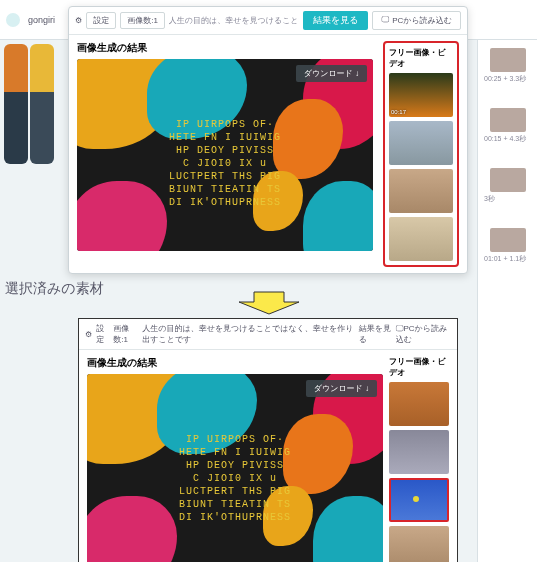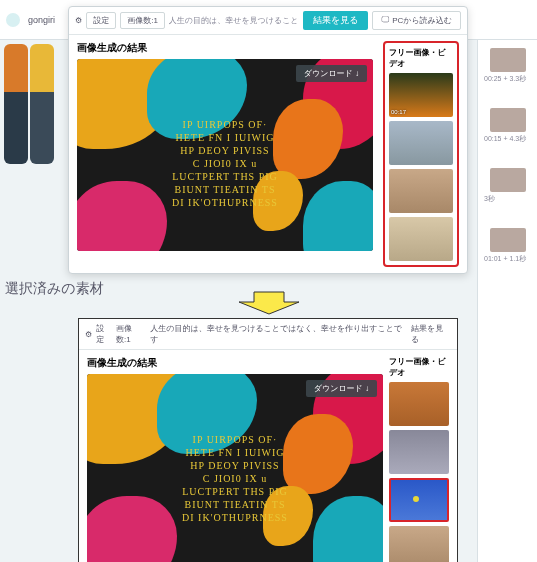--- a/index.html
+++ b/index.html
@@ -27,21 +27,21 @@
 .preview{position:relative;width:296px;height:192px;background:#1a1a1a;border-radius:3px;overflow:hidden}
 .paint{position:absolute;inset:0}
 .sp{position:absolute;border-radius:50% 40% 60% 30%}
 .sp1{background:#e8a51a;width:120px;height:110px;left:-20px;top:-20px}
 .sp2{background:#18a8b8;width:100px;height:90px;left:70px;top:-10px}
 .sp3{background:#d8184a;width:90px;height:100px;right:-20px;top:-10px}
 .sp4{background:#e8751a;width:70px;height:80px;right:30px;top:40px}
 .sp5{background:#d82a6a;width:100px;height:100px;left:-10px;bottom:-30px}
 .sp6{background:#18a8b8;width:80px;height:90px;right:-10px;bottom:-20px}
 .sp7{background:#e8a51a;width:50px;height:60px;right:70px;bottom:20px}
-.ptxt{position:absolute;left:50%;top:54%;transform:translate(-50%,-50%);text-align:center;font-size:10px;color:#e8c838;line-height:1.3;font-family:Liberation Serif, serif;letter-spacing:1px;white-space:nowrap}
+.ptxt{position:absolute;left:50%;top:54%;transform:translate(-50%,-50%);text-align:center;font-size:10px;color:#e8c838;line-height:1.3;font-family:Liberation Mono, monospace;letter-spacing:1px;white-space:nowrap}
 .dlbtn{position:absolute;right:6px;top:6px;background:rgba(60,70,75,.9);color:#fff;font-size:8px;padding:3px 8px;border-radius:2px;cursor:pointer}
 .mright{width:76px;border:2px solid #d8242a;border-radius:4px;padding:4px}
 .rtitle{font-size:8px;font-weight:600;margin-bottom:4px}
 .rthumbs{display:flex;flex-direction:column;gap:4px}
 .rt{width:100%;height:44px;border-radius:2px;position:relative;background:#888}
 .rt .dur{position:absolute;left:2px;bottom:2px;font-size:6px;color:#fff;text-shadow:0 0 2px #000}
 .rt1{background:linear-gradient(#2a3a1a,#d87a1a)}
 .rt2{background:linear-gradient(#a8b8c8,#8898a0)}
 .rt3{background:linear-gradient(#c8a888,#a88868)}
 .rt4{background:linear-gradient(#d8c8a8,#b8a888)}
@@ -141,20 +141,21 @@
     </svg>
 </div>
 
 <div class="panel2">
   <div class="p2bar">
     <span>⚙</span>
     <span class="chip">設定</span>
     <span class="chip">画像数:1</span>
     <span class="txt">人生の目的は、幸せを見つけることではなく、幸せを作り出すことです</span>
     <span class="btn-p">結果を見る</span>
+    <span class="btn-o"><span>🖵</span><span>PCから読み込む</span></span>
   </div>
   <div class="p2body">
     <div class="mleft">
       <div class="mtitle">画像生成の結果</div>
       <div class="preview">
         <div class="paint">
           <div class="sp sp1"></div>
             <div class="sp sp2"></div>
             <div class="sp sp3"></div>
           <div class="sp sp4"></div>

